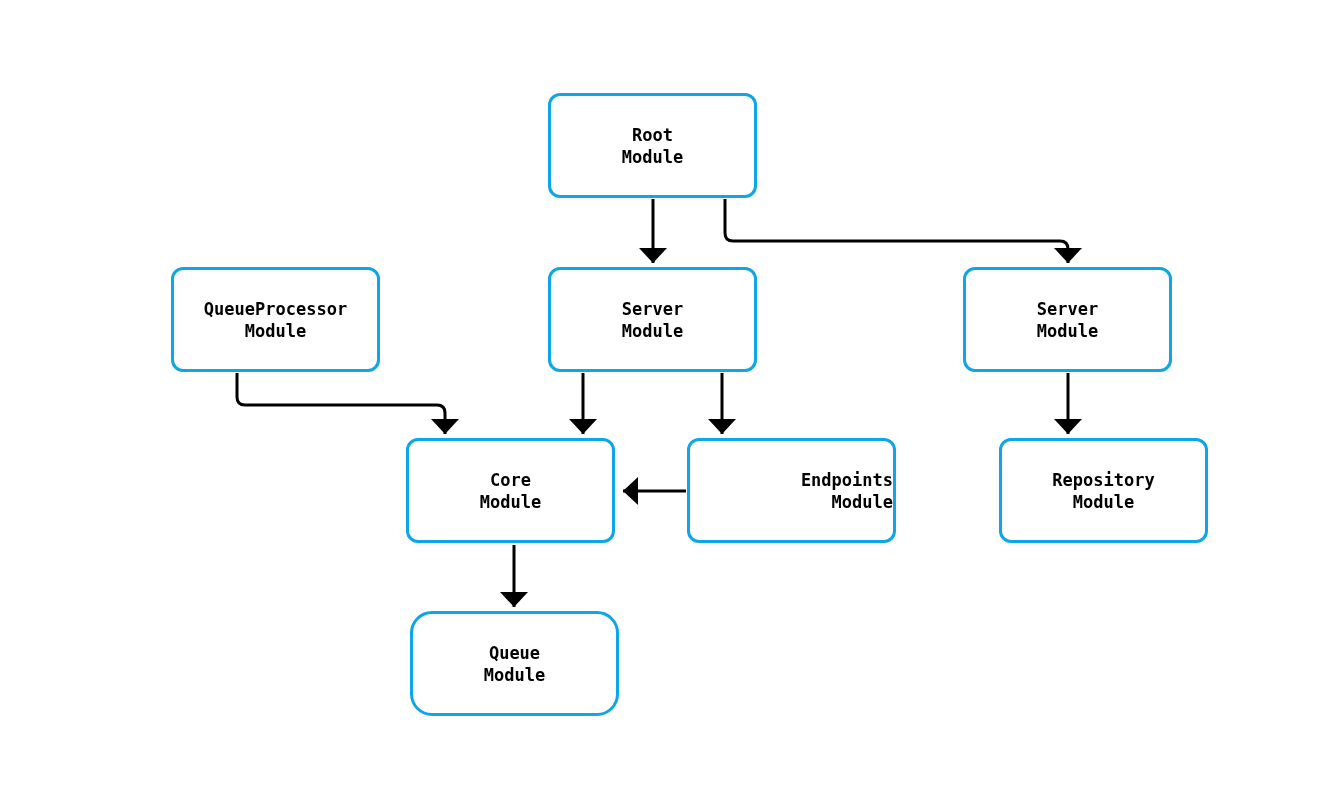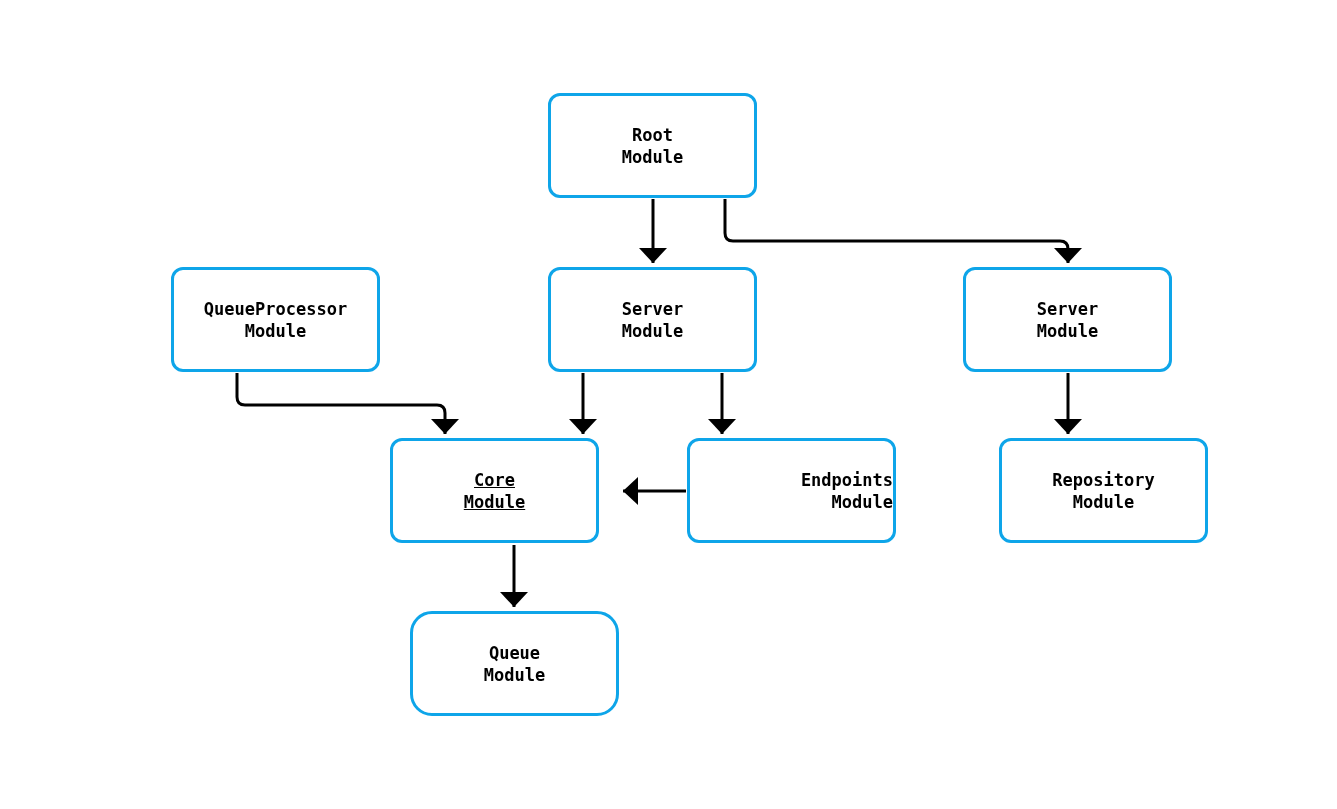--- a/index.html
+++ b/index.html
@@ -42,21 +42,21 @@
   .edge {
     stroke: #000000;
     stroke-width: 3;
     fill: none;
   }
   
   #n-root          { left: 548px; top:  93px; }
   #n-queueproc     { left: 133px; top: 267px; margin-left: 38px; }
   #n-server        { left: 548px; top: 267px; }
   #n-global        { left: 963px; top: 267px; }
-  #n-core          { left: 390px; top: 438px; text-decoration: underline; }
+  #n-core          { left: 406px; top: 438px; }
   #n-endpoints     { left: 687px; top: 438px; align-items: flex-end; }
   #n-repository    { left: 963px; top: 438px; margin-left: 36px; }
   #n-queue         { left: 410px; top: 611px; border-radius: 22px; }
 </style>
 </head>
 <body>
 
 <div id="canvas">
 
   <svg id="edges" viewBox="0 0 1337 809" xmlns="http://www.w3.org/2000/svg">

